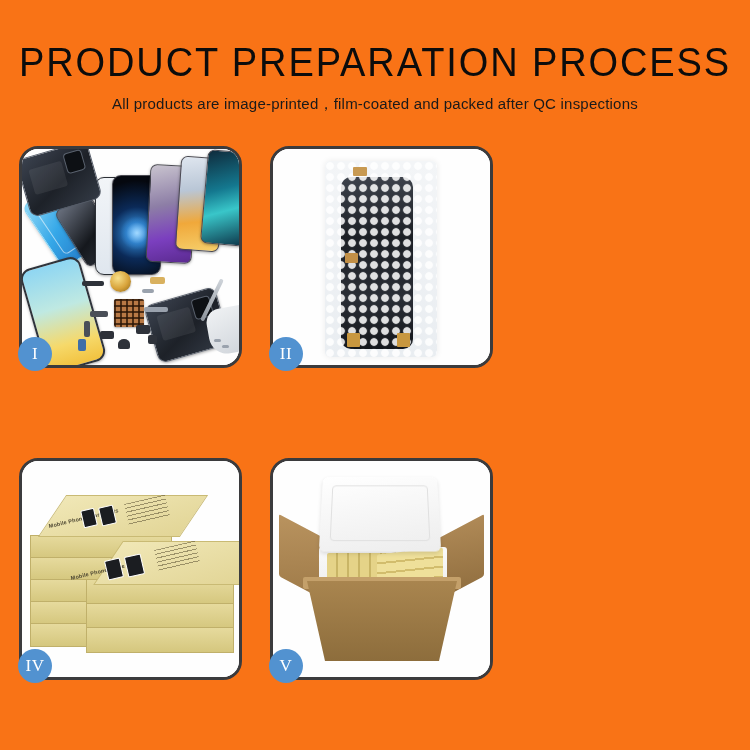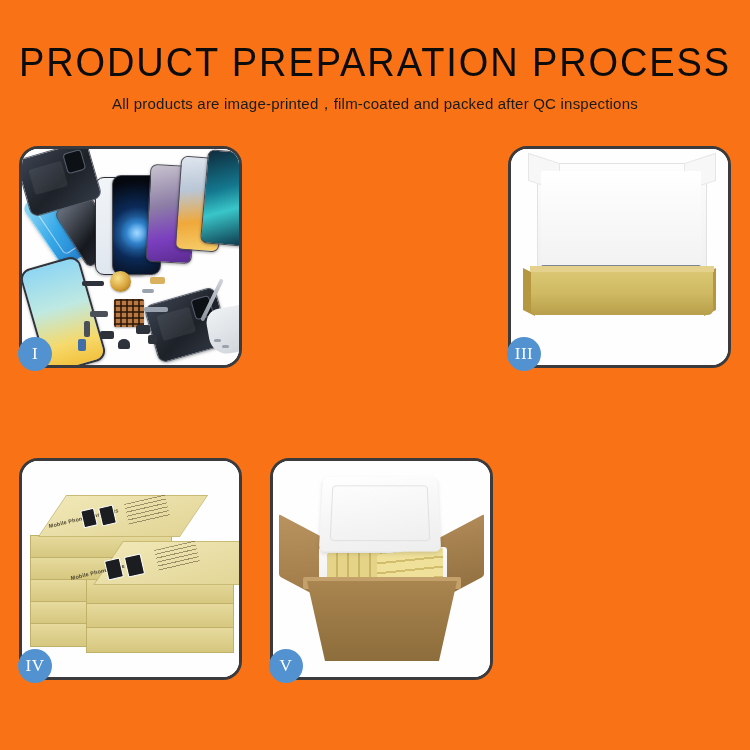--- a/index.html
+++ b/index.html
@@ -363,32 +363,34 @@
         <div class="prt l" style="left:126px;top:186px;width:9px;height:9px;"></div>
         <div class="ph-back" style="left:128px;top:146px;"></div>
         <div class="tweez"></div>
         <div class="hand"></div>
         <div class="prt g" style="left:192px;top:190px;width:7px;height:3px;"></div>
         <div class="prt g" style="left:200px;top:196px;width:7px;height:3px;"></div>
       </div>
       <div class="badge">I</div>
     </div>
 
-
-    <div class="panel p3">
+    <div class="panel p2">
       <div class="canvas">
-        <div class="b3-lid"></div>
-        <div class="b3-foam"></div>
-        <div class="b3-sideL"></div>
-        <div class="b3-sideR"></div>
-        <div class="b3-wrap"></div>
-        <div class="b3-tray"></div>
+        <div class="bag">
+          <div class="inner"></div>
+          <div class="bubbles"></div>
+          <div class="tape"></div>
+          <div class="tape2"></div>
+          <div class="tape3"></div>
+          <div class="tape4"></div>
+        </div>
       </div>
-      <div class="badge">III</div>
+      <div class="badge">II</div>
     </div>
+
 
     <div class="panel p4">
       <div class="canvas">
         <div class="stack">
           <div class="bx" style="left:0;top:52px;"></div>
           <div class="bx" style="left:0;top:74px;"></div>
           <div class="bx" style="left:0;top:96px;"></div>
           <div class="bx" style="left:0;top:118px;"></div>
           <div class="bx" style="left:0;top:140px;"></div>
 

